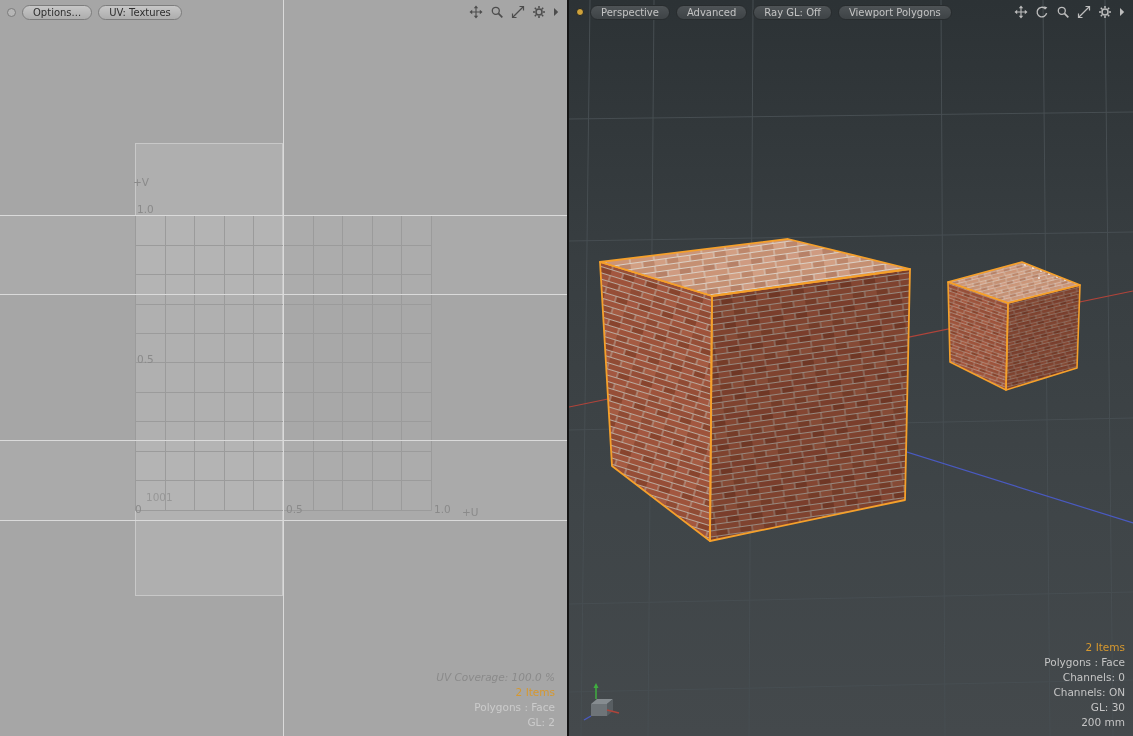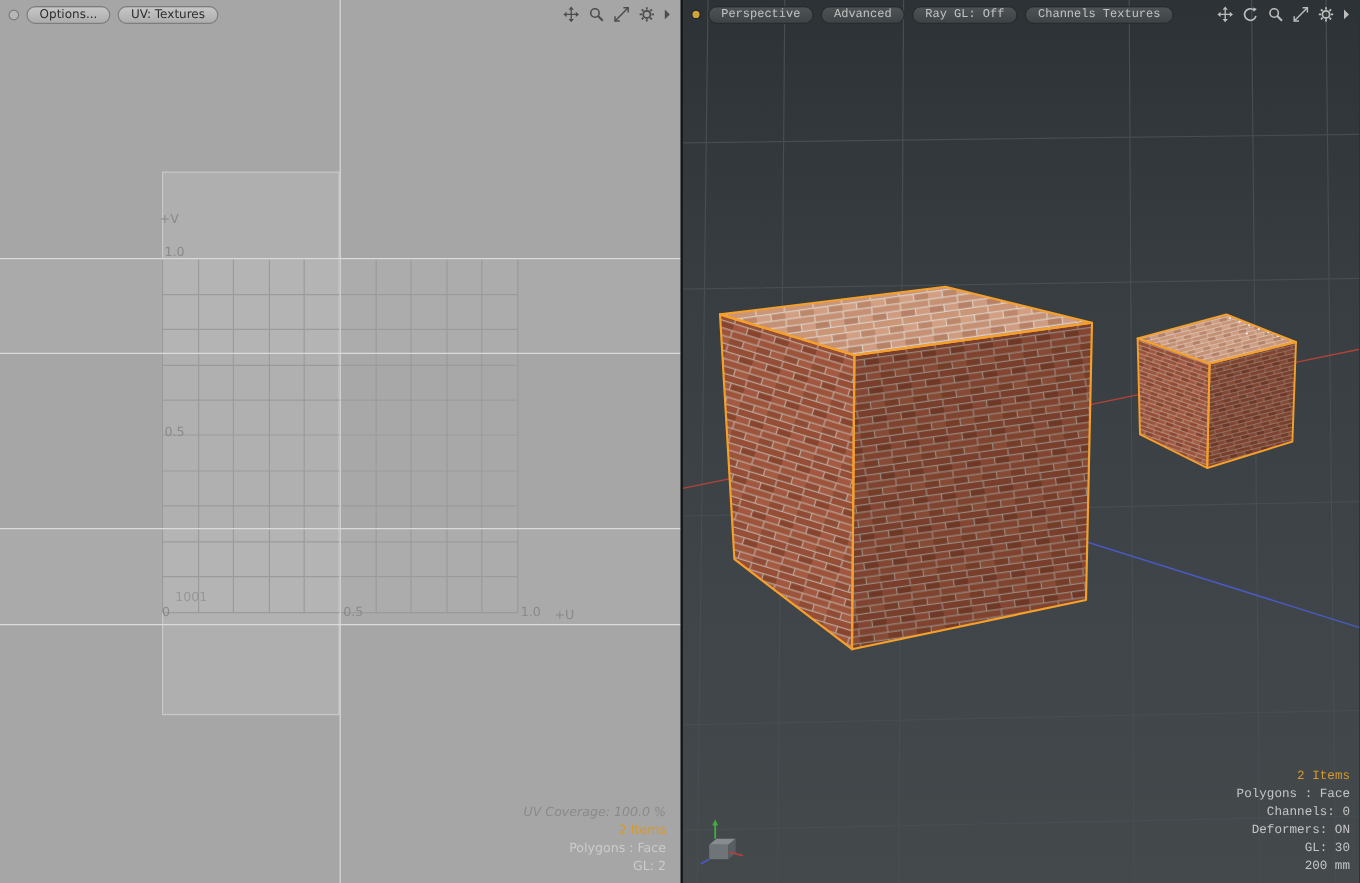--- a/index.html
+++ b/index.html
@@ -2,21 +2,21 @@
 <html><head>
 <meta charset="utf-8">
 <style>
   * { margin:0; padding:0; box-sizing:border-box; }
   html,body { width:1133px; height:736px; overflow:hidden; background:#141414;
               font-family:"DejaVu Sans", sans-serif; }
   .app { position:relative; width:1133px; height:736px; }
 
   .panel { position:absolute; top:0; height:736px; overflow:hidden; }
   .uv-panel { left:0; width:567px; background:#a6a6a6; }
-  .gl-panel { left:569px; width:564px; background:#353b3e;font-family:Liberation Mono, monospace; }
+  .gl-panel { left:569px; width:564px; background:#353b3e; }
 
   .canvas { position:absolute; left:0; top:0; display:block; }
 
   .panel-header { position:absolute; top:4px; left:0; right:0; height:16px;
                   display:flex; align-items:center; gap:6px; padding:0 7px; z-index:5; }
   .btn { height:15px; line-height:13px; font-size:10px; border-radius:8px;
          padding:0 10px; text-align:center; white-space:nowrap; cursor:default; }
   .btn-light { background:linear-gradient(#c7c7c7,#adadad); border:1px solid #7d7d7d; color:#2e2e2e; }
   .btn-dark  { background:linear-gradient(#4e5356,#3e4346); border:1px solid #282c2e; color:#c3c3c3; }
 
@@ -230,21 +230,21 @@
           <polygon points="439,303 511,285 508,368 437,390" stroke="#f5a02b"></polygon>
         </g>
       </g>
     </svg>
 
     <div class="panel-header">
       <span class="corner-dot-dark"></span>
       <div class="btn btn-dark">Perspective</div>
       <div class="btn btn-dark">Advanced</div>
       <div class="btn btn-dark">Ray GL: Off</div>
-      <div class="btn btn-dark">Channels Textures</div>
+      <div class="btn btn-dark">Viewport Polygons</div>
 
       <div class="toolbar toolbar-dark">
         <svg class="icon" width="14" height="14" viewBox="0 0 14 14">
           <path d="M7 .5L9.2 3.2H4.8zM7 13.5L9.2 10.8H4.8zM.5 7L3.2 4.8v4.4zM13.5 7L10.8 4.8v4.4z" fill="currentColor"></path>
           <path d="M7 3v8M3 7h8" stroke="currentColor" stroke-width="1.1" fill="none"></path>
         </svg>
         <svg class="icon" width="14" height="14" viewBox="0 0 14 14">
           <path d="M11.6 8.2A4.8 4.8 0 1 1 10 3.4" fill="none" stroke="currentColor" stroke-width="1.4"></path>
           <path d="M9.2 1.2l3.2 1.4-2.6 2.2z" fill="currentColor"></path>
         </svg>
@@ -275,18 +275,18 @@
       <line x1="15" y1="19" x2="15" y2="7" stroke="#3fae3f" stroke-width="1.5"></line>
       <polygon points="15,3 12.5,8 17.5,8" fill="#3fae3f"></polygon>
       <line x1="26" y1="30" x2="38" y2="33" stroke="#b0443a" stroke-width="1.4"></line>
       <line x1="10" y1="36" x2="3" y2="40" stroke="#4a5ac2" stroke-width="1.4"></line>
     </svg>
 
     <div class="status gl-status">
       <div class="orange">2 Items</div>
       <div class="gl-line">Polygons : Face</div>
       <div class="gl-line">Channels: 0</div>
-      <div class="gl-line">Deformers: ON</div>
+      <div class="gl-line">Channels: ON</div>
       <div class="gl-line">GL: 30</div>
       <div class="gl-line">200 mm</div>
     </div>
   </section>
 </div>
 
 </body></html>

